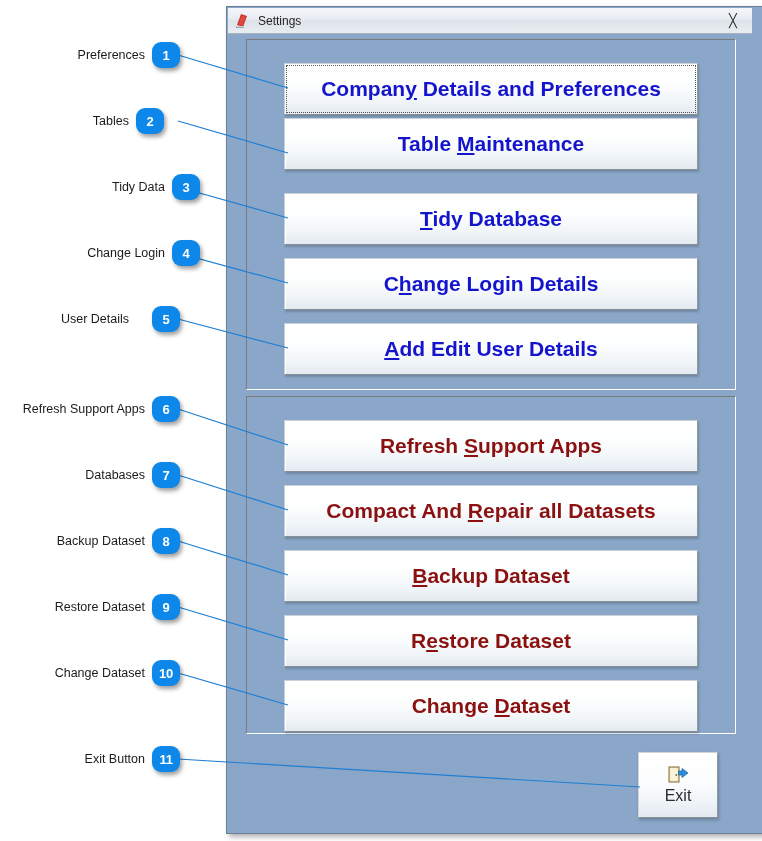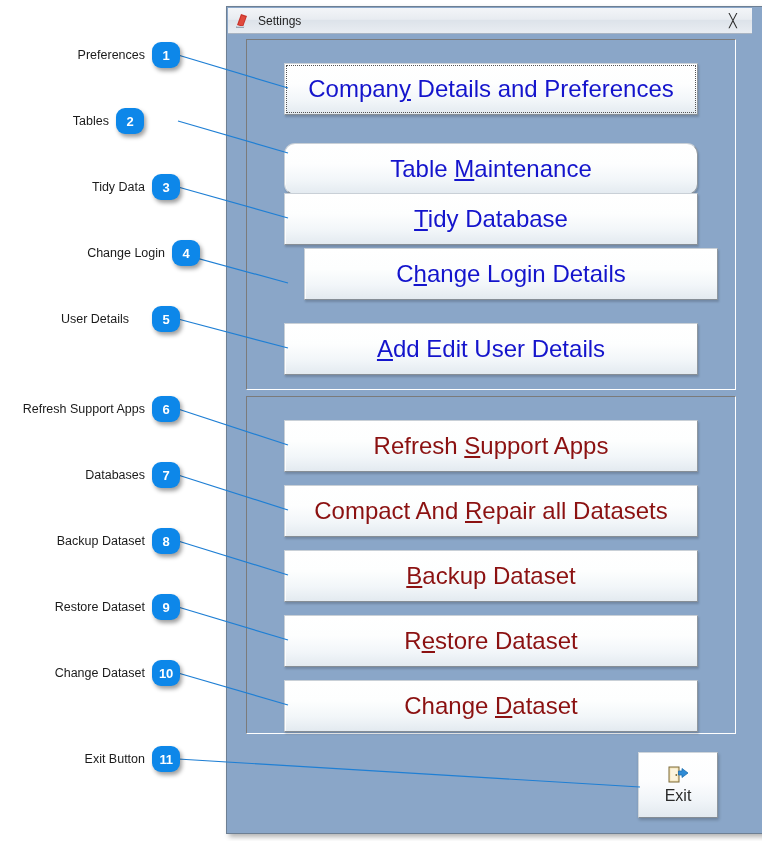--- a/index.html
+++ b/index.html
@@ -134,23 +134,24 @@
     align-items: center;
     justify-content: center;
     box-sizing: border-box;
     cursor: default;
   }
   .action-btn.focused {
     outline: 1px dotted #555;
     outline-offset: -3px;
   }
   .action-btn .btn-label {
-    font-size: 24px;
+    font-size: 21px;
     line-height: 24px;
     white-space: nowrap;
+    font-weight: bold;
   }
   .blue-text  { color: #1414cc; }
   .red-text   { color: #8b1111; }
   .btn-label u { text-decoration: underline; }
 
   
   #exit-btn {
     position: absolute;
     left: 411px;
     top: 745px;
@@ -192,27 +193,27 @@
   </div>
 
   <div class="group-frame" id="group-admin"></div>
 
   <div class="group-frame" id="group-data"></div>
 
   <div id="buttons-host">
       <div class="action-btn focused" style="top: 56px;">
         <span class="btn-label blue-text">Compan<u>y</u> Details and Preferences</span>
       </div>
-      <div class="action-btn" style="top: 136px; border-radius: 11px;">
+      <div class="action-btn" style="top: 111px;">
         <span class="btn-label blue-text">Table <u>M</u>aintenance</span>
       </div>
       <div class="action-btn" style="top: 186px;">
         <span class="btn-label blue-text"><u>T</u>idy Database</span>
       </div>
-      <div class="action-btn" style="top: 241px; margin-left: 20px;">
+      <div class="action-btn" style="top: 251px;">
         <span class="btn-label blue-text">C<u>h</u>ange Login Details</span>
       </div>
       <div class="action-btn" style="top: 316px;">
         <span class="btn-label blue-text"><u>A</u>dd Edit User Details</span>
       </div>
       <div class="action-btn" style="top: 413px;">
         <span class="btn-label red-text">Refresh <u>S</u>upport Apps</span>
       </div>
       <div class="action-btn" style="top: 478px;">
         <span class="btn-label red-text">Compact And <u>R</u>epair all Datasets</span>
@@ -253,25 +254,25 @@
       <line x1="178" y1="541" x2="288" y2="575" stroke="#1f7fd4" stroke-width="1.2"></line>
       <line x1="178" y1="607" x2="288" y2="640" stroke="#1f7fd4" stroke-width="1.2"></line>
       <line x1="178" y1="673" x2="288" y2="705" stroke="#1f7fd4" stroke-width="1.2"></line>
       <line x1="178" y1="759" x2="640" y2="787" stroke="#1f7fd4" stroke-width="1.2"></line>
     </svg>
   <div id="callouts-host">
       <div class="callout" style="top: 42px; left: 0px; width: 180px; justify-content: flex-end;">
         <span class="callout-label">Preferences</span>
         <span class="callout-badge">1</span>
       </div>
-      <div class="callout" style="top: 108px; left: 0px; width: 144px; justify-content: flex-end;">
+      <div class="callout" style="top: 108px; left: 0px; width: 164px; justify-content: flex-end;">
         <span class="callout-label">Tables</span>
         <span class="callout-badge">2</span>
       </div>
-      <div class="callout" style="top: 174px; left: 0px; width: 180px; justify-content: flex-end;">
+      <div class="callout" style="top: 174px; left: 0px; width: 200px; justify-content: flex-end;">
         <span class="callout-label">Tidy Data</span>
         <span class="callout-badge">3</span>
       </div>
       <div class="callout" style="top: 240px; left: 0px; width: 180px; justify-content: flex-end; margin-left: 20px;">
         <span class="callout-label">Change Login</span>
         <span class="callout-badge">4</span>
       </div>
       <div class="callout" style="top: 306px; left: 0px; width: 180px; justify-content: flex-end; gap: 16px;">
         <span class="callout-label">User Details</span>
         <span class="callout-badge">5</span>

